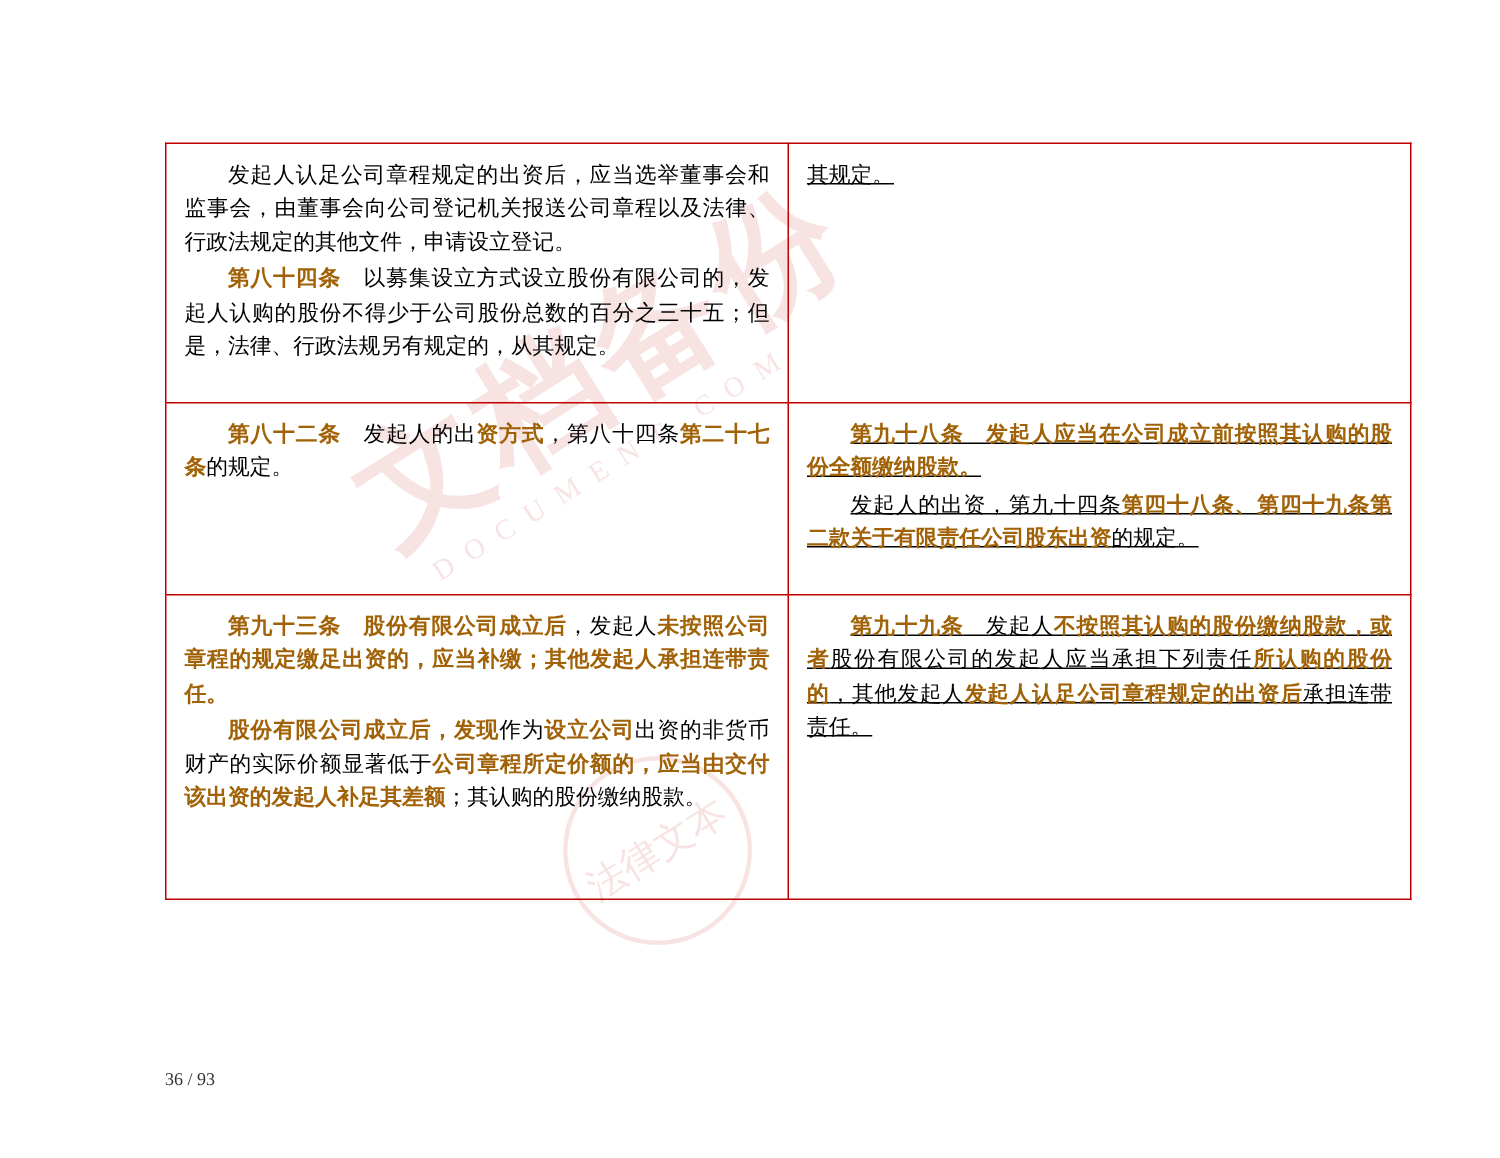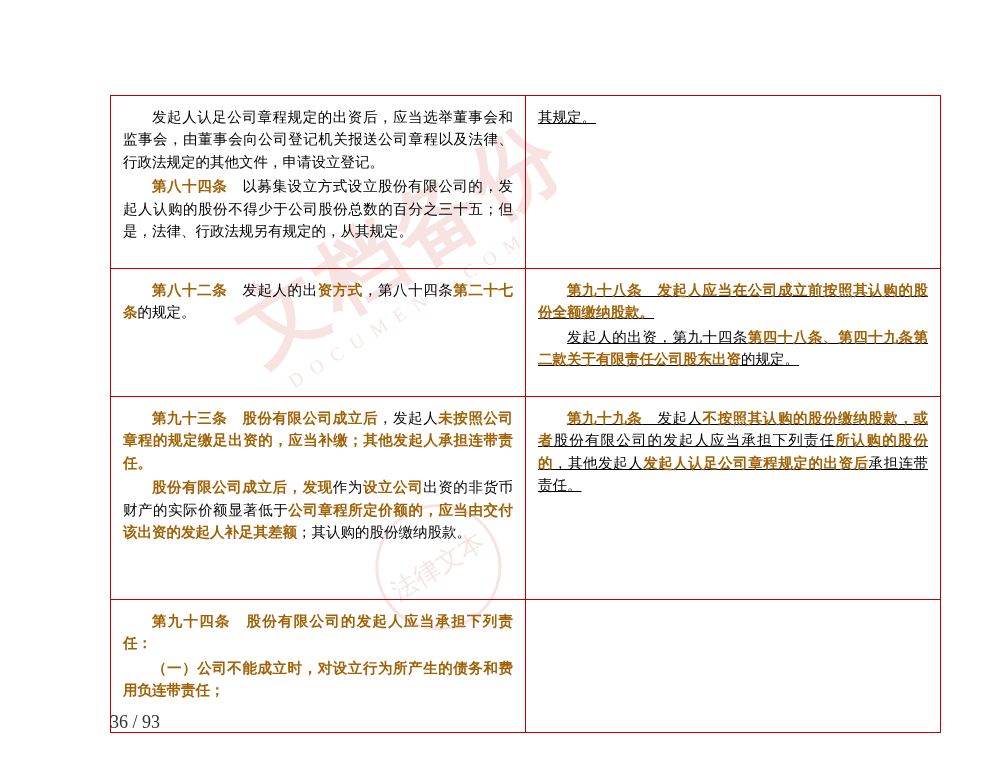--- a/index.html
+++ b/index.html
@@ -49,21 +49,21 @@
 
   .r1 td { height: 150px; }
   .r2 td { height: 105px; }
   .r3 td { height: 180px; }
   .r4 td { height: 110px; }
 
   .footer {
     position: absolute;
     left: 110px;
     top: 712px;
-    font-size: 18px;
+    font-size: 12px;
     color: #333333;
     font-family: "Liberation Serif", serif;
   }
 
   
   .watermark {
     position: absolute;
     left: 255px;
     top: 160px;
     width: 420px;
@@ -148,25 +148,18 @@
       <tr class="r3">
         <td class="col-left">
             <p class="ind"><span class="rb">第九十三条　股份有限公司成立后</span><span class="bk">，发起人</span><span class="rb">未按照公司章程的规定缴足出资的，应当补缴；其他发起人承担连带责任。</span></p>
             <p class="ind"><span class="rb">股份有限公司成立后，发现</span><span class="bk">作为</span><span class="rb">设立公司</span><span class="bk">出资的非货币财产的实际价额显著低于</span><span class="rb">公司章程所定价额的，应当由交付该出资的发起人补足其差额</span><span class="bk">；其认购的股份缴纳股款。</span></p>
           </td>
         <td class="col-right">
             <p class="ind"><span class="rb">第九十九条</span><span class="bk">　发起人</span><span class="rb">不按照</span><span class="rb">其认购的股份缴纳股款，</span><span class="rb">或者</span><span class="bk">股份有限公司的发起人应当承担下列责任</span><span class="rb">所认购的股份的</span><span class="bk">，其他发起人</span><span class="rb">发起人认足公司章程规定的出资后</span><span class="bk">承担连带责任。</span></p>
           </td>
       </tr>
 
-      <tr class="r4">
-        <td class="col-left">
-            <p class="ind"><span class="rb">第九十四条　股份有限公司的发起人应当承担下列责任：</span></p>
-            <p class="ind"><span class="rb">（一）公司不能成立时，对设立行为所产生的债务和费用负连带责任；</span></p>
-          </td>
-        <td class="col-right"></td>
-      </tr>
     </tbody>
   </table>
 
   <div class="footer">36 / 93</div>
 
 </div>
 
 </body></html>

